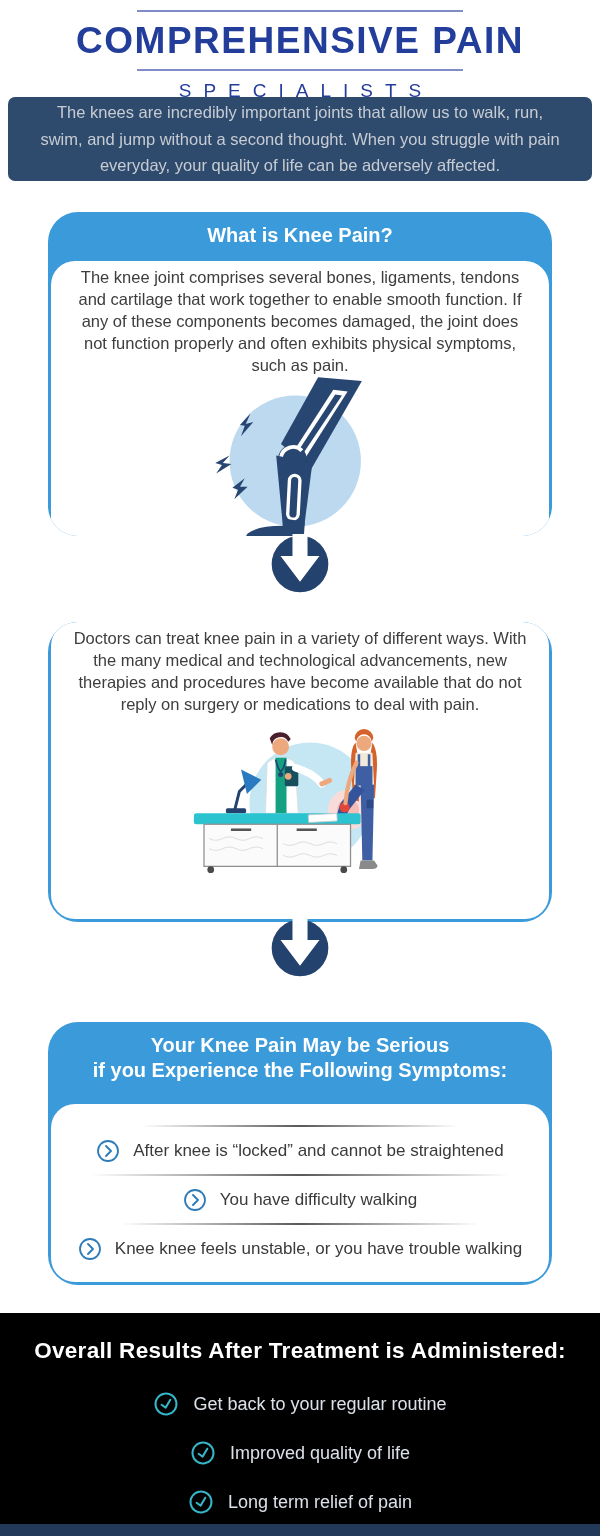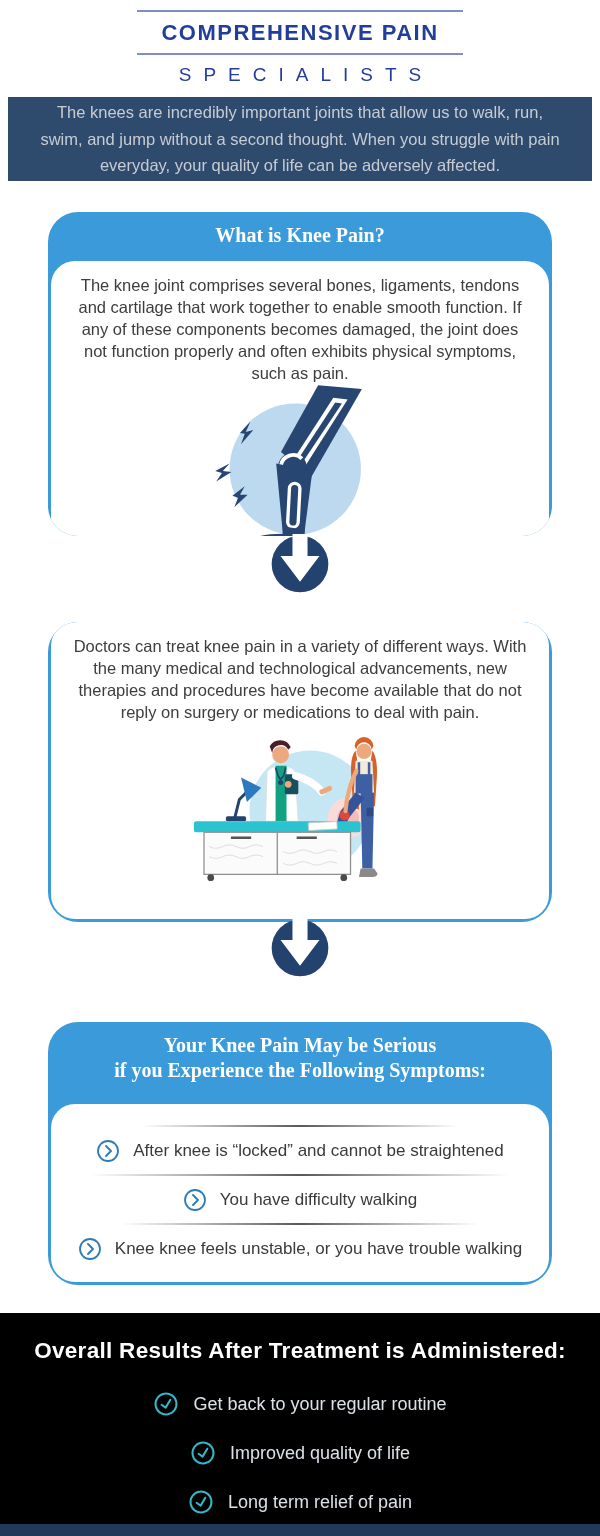--- a/index.html
+++ b/index.html
@@ -9,56 +9,57 @@
     height: 1536px;
     background: #ffffff;
     font-family: "Liberation Sans", sans-serif;
     overflow: hidden;
   }
 
   
   .logo-block { position: absolute; top: 10px; left: 0; right: 0; text-align: center; }
   .logo-rule { width: 326px; height: 2px; background: #7f8cc5; margin: 0 auto; }
   .logo-title {
-    color: #233d9b; font-size: 22px; font-weight: bold;
+    color: #233d9b; font-size: 37px; font-weight: bold;
     letter-spacing: 1.5px; margin: 8px 0 7px 0;
   }
   .logo-sub {
     color: #233d9b; font-size: 19px; font-weight: normal;
     letter-spacing: 12px; padding-left: 12px; margin-top: 9px;
   }
 
   
   .intro-banner {
     position: absolute; top: 97px; left: 8px; width: 584px; height: 84px;
     background: #2e4a6d; box-sizing: border-box;
     display: flex; align-items: center; justify-content: center;
     padding: 0 28px;
+    border-radius: 7px;
   }
   .intro-banner p {
     margin: 0; color: #c7ccd3; font-size: 16.5px; line-height: 1.6; text-align: center;
   }
 
   
   .card {
     position: absolute; left: 48px; width: 504px;
     background: #3b9ad9; border-radius: 30px;
     box-sizing: border-box;
     display: flex; flex-direction: column;
     overflow: hidden;
   }
   .card-header {
     color: #ffffff; font-weight: bold; font-size: 20px; text-align: center;
-    padding: 11px 10px 13px 10px; line-height: 1.25; font-family: Liberation Serif, serif;
+    padding: 11px 10px 13px 10px; line-height: 1.25;
   }
   .card-body {
     background: #ffffff; border-radius: 24px;
     margin: 0 3px 3px 3px; flex: 1;
     display: flex; flex-direction: column; align-items: center;
-    padding-top: 13px; box-sizing: border-box;
+    padding-top: 5px; box-sizing: border-box;
   }
   .card-text {
     margin: 0; padding: 0 22px; color: #3d3d3d;
     font-size: 16.5px; line-height: 1.34; text-align: center;
   }
   .card1 { top: 212px; height: 324px; }
   .card2 { top: 622px; height: 300px; }
   .card3 { top: 1022px; height: 263px; gap: 8px; }
 
   

